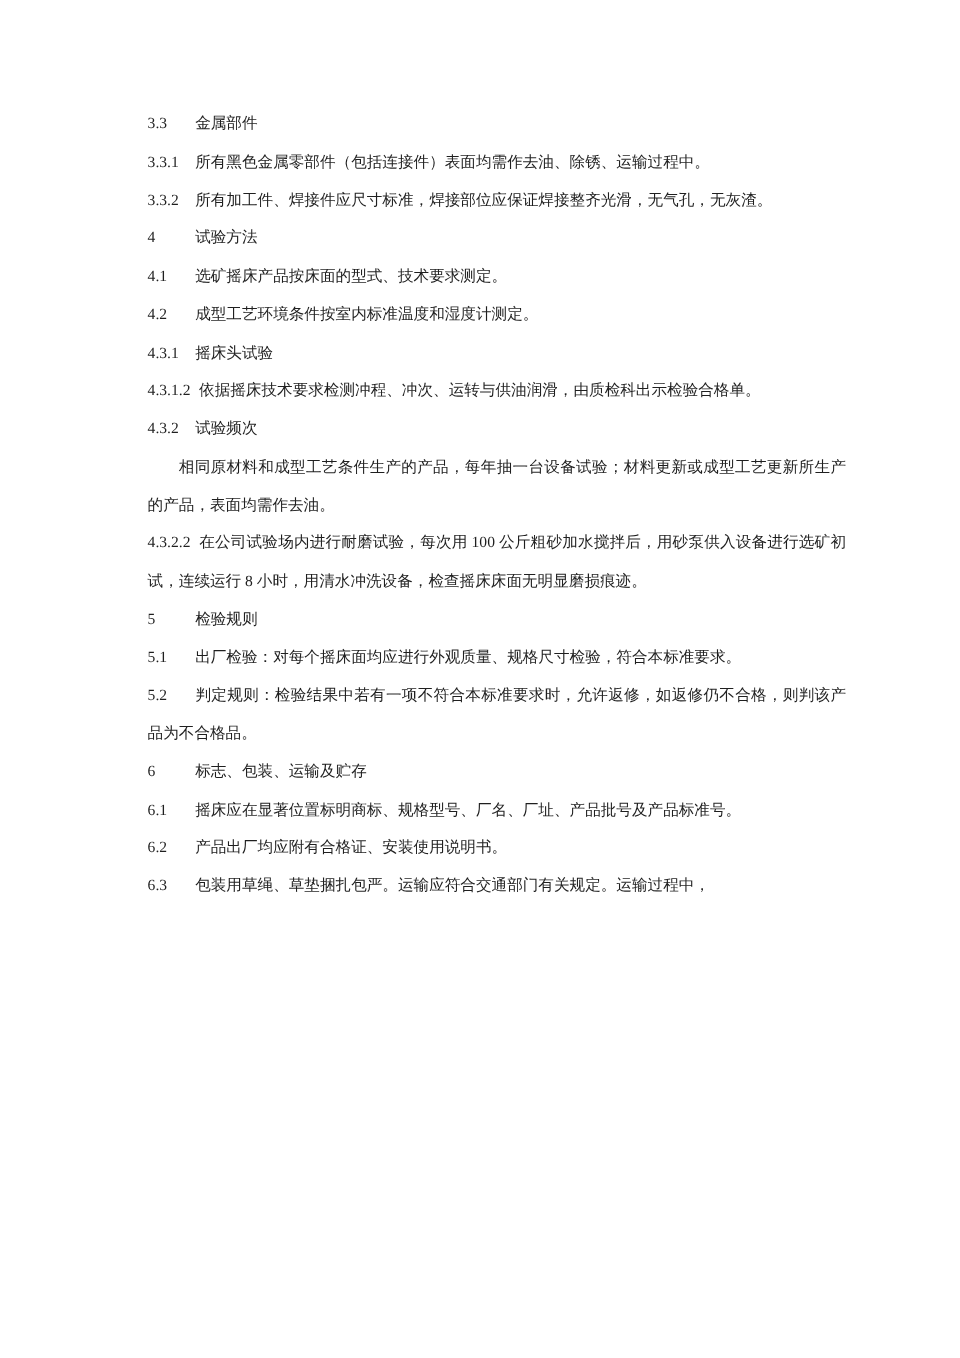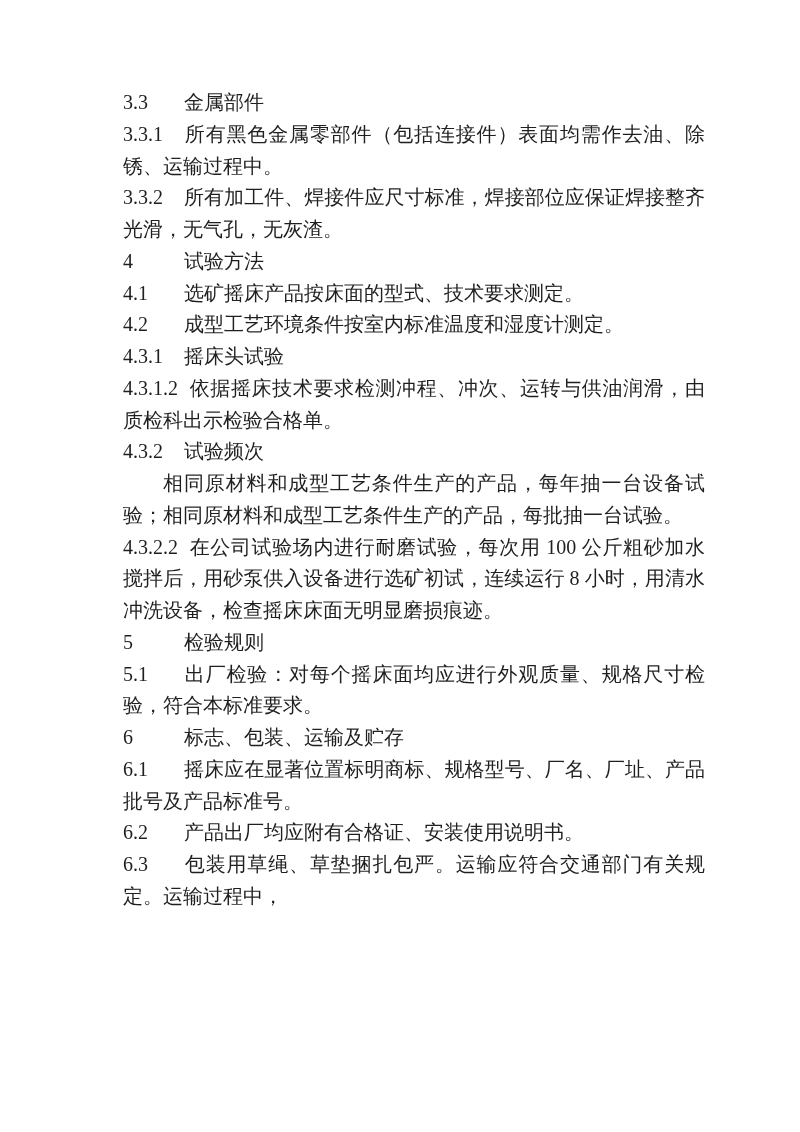--- a/index.html
+++ b/index.html
@@ -17,21 +17,21 @@
     width: 800px;
     height: 1132px;
     background: #ffffff;
   }
   .doc-body {
     position: absolute;
     left: 123px;
     top: 87px;
     width: 582px;
     font-family: "Liberation Serif", "DejaVu Serif", serif;
-    font-size: 20px;
+    font-size: 13px;
     line-height: 31.75px;
     text-align: justify;
     color: #1f1f1f;
   }
   p.para {
     margin: 0;
     padding: 0;
   }
   p.para.indent {
     text-indent: 2em;
@@ -50,22 +50,23 @@
   <div class="doc-body" id="doc-body" style="background: rgb(255, 255, 255); color: rgb(31, 31, 31);">
       <p class="para"><span class="num">3.3</span><span>金属部件</span></p>
       <p class="para"><span class="num">3.3.1</span><span>所有黑色金属零部件（包括连接件）表面均需作去油、除锈、运输过程中。</span></p>
       <p class="para"><span class="num">3.3.2</span><span>所有加工件、焊接件应尺寸标准，焊接部位应保证焊接整齐光滑，无气孔，无灰渣。</span></p>
       <p class="para"><span class="num">4</span><span>试验方法</span></p>
       <p class="para"><span class="num">4.1</span><span>选矿摇床产品按床面的型式、技术要求测定。</span></p>
       <p class="para"><span class="num">4.2</span><span>成型工艺环境条件按室内标准温度和湿度计测定。</span></p>
       <p class="para"><span class="num">4.3.1</span><span>摇床头试验</span></p>
       <p class="para"><span class="num">4.3.1.2</span><span>依据摇床技术要求检测冲程、冲次、运转与供油润滑，由质检科出示检验合格单。</span></p>
       <p class="para"><span class="num">4.3.2</span><span>试验频次</span></p>
-      <p class="para indent"><span>相同原材料和成型工艺条件生产的产品，每年抽一台设备试验；相同原材料和成型工艺条件生产的产品，每批抽一台试验。</span></p>
+      <p class="para indent"><span>相同原材料和成型工艺条件生产的产品，每年抽一台设备试验；材料更新或成型工艺更新所生产的产品，表面均需作去油。</span></p>
       <p class="para"><span class="num">4.3.2.2</span><span>在公司试验场内进行耐磨试验，每次用 100 公斤粗砂加水搅拌后，用砂泵供入设备进行选矿初试，连续运行 8 小时，用清水冲洗设备，检查摇床床面无明显磨损痕迹。</span></p>
       <p class="para"><span class="num">5</span><span>检验规则</span></p>
       <p class="para"><span class="num">5.1</span><span>出厂检验：对每个摇床面均应进行外观质量、规格尺寸检验，符合本标准要求。</span></p>
+      <p class="para"><span class="num">5.2</span><span>判定规则：检验结果中若有一项不符合本标准要求时，允许返修，如返修仍不合格，则判该产品为不合格品。</span></p>
       <p class="para"><span class="num">6</span><span>标志、包装、运输及贮存</span></p>
       <p class="para"><span class="num">6.1</span><span>摇床应在显著位置标明商标、规格型号、厂名、厂址、产品批号及产品标准号。</span></p>
       <p class="para"><span class="num">6.2</span><span>产品出厂均应附有合格证、安装使用说明书。</span></p>
       <p class="para"><span class="num">6.3</span><span>包装用草绳、草垫捆扎包严。运输应符合交通部门有关规定。运输过程中，</span></p>
     </div>
 </div>
 
 </body></html>

